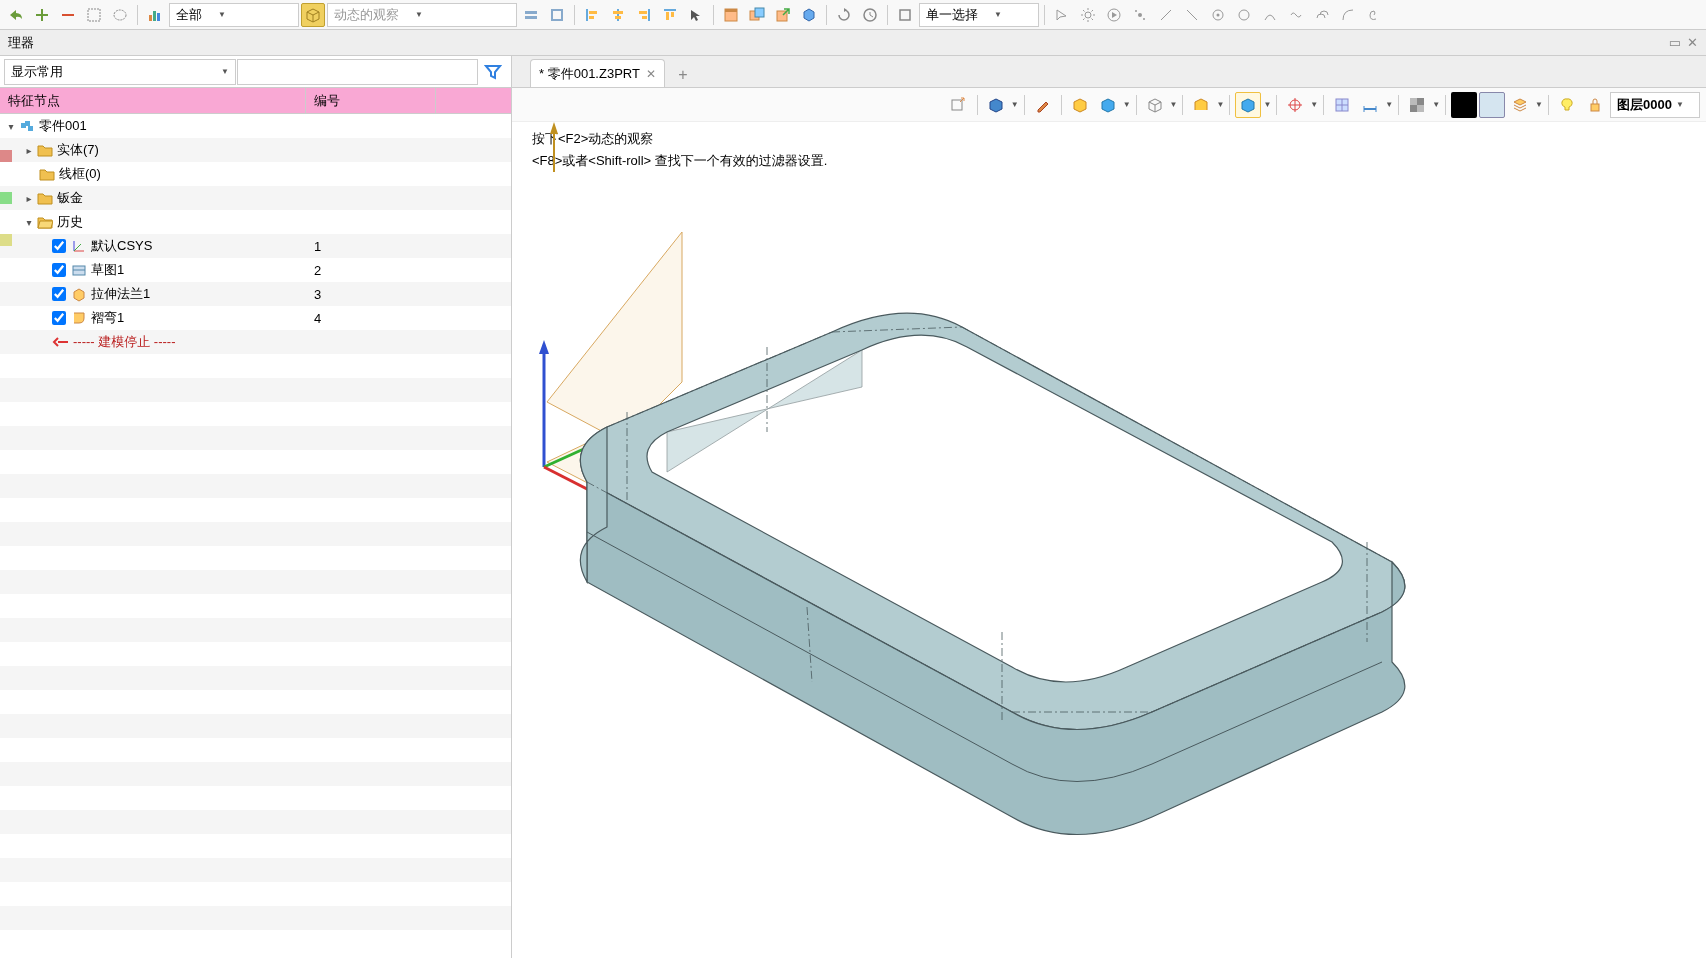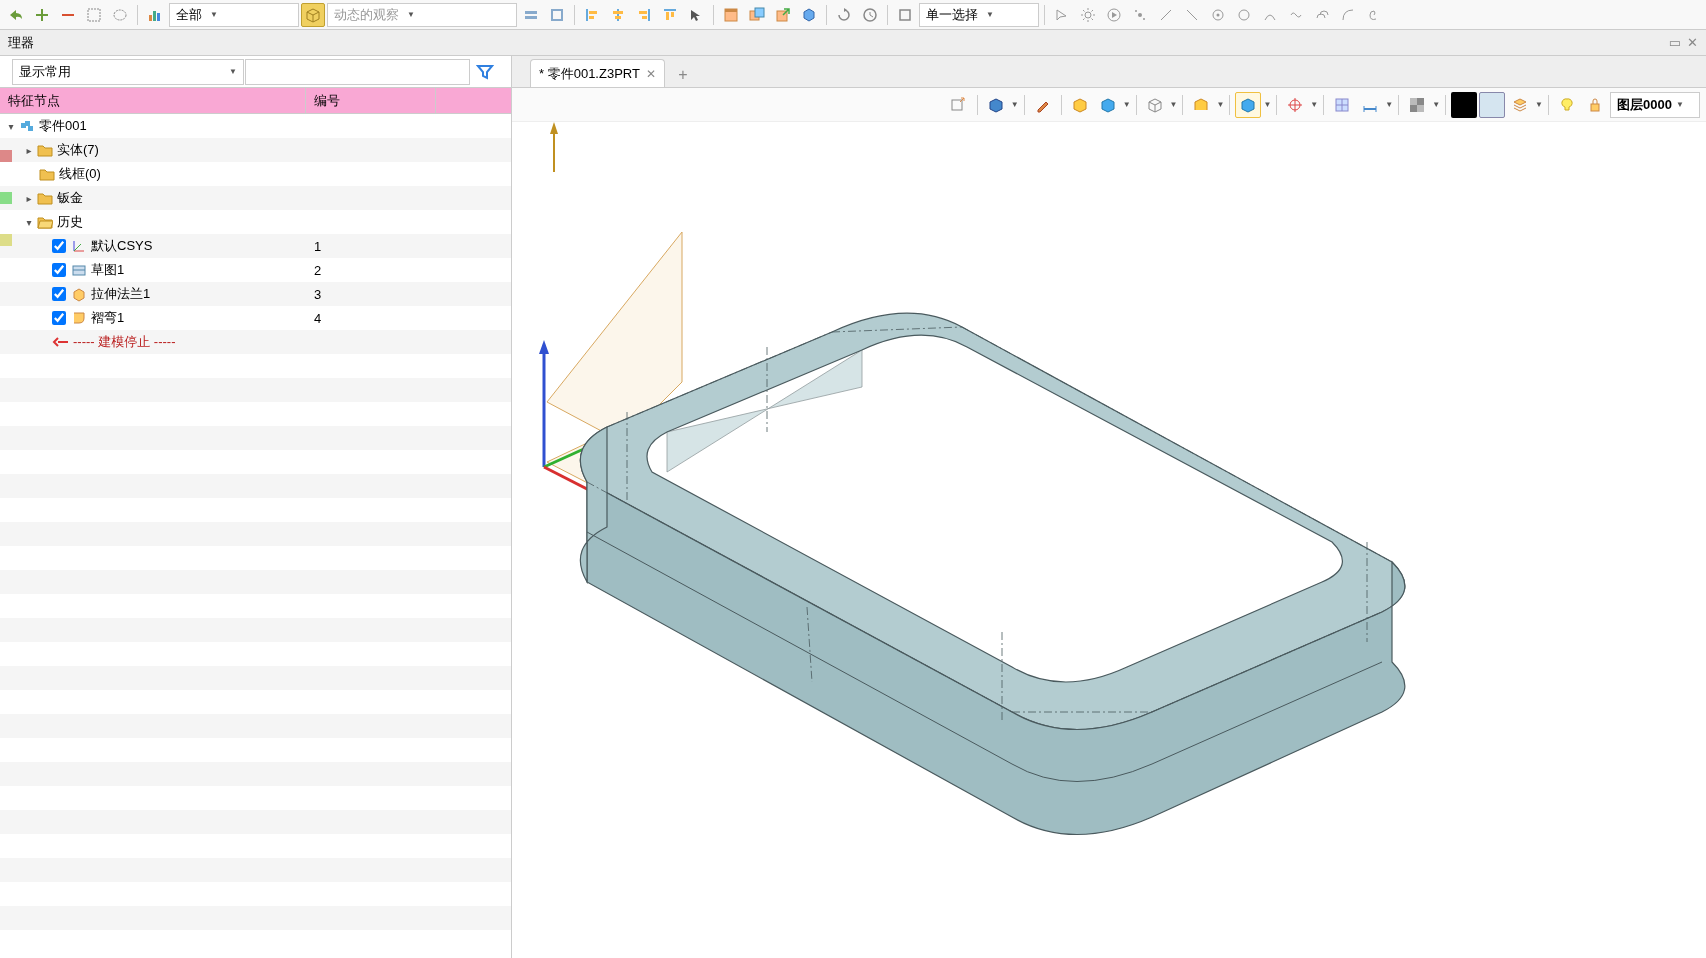--- a/index.html
+++ b/index.html
@@ -1,30 +1,30 @@
 <!DOCTYPE html>
 <html><head>
 <meta charset="utf-8">
 <style>
 * { box-sizing: border-box; margin: 0; padding: 0; font-family: "Microsoft YaHei", Arial, sans-serif; font-size: 13px; }
 body { background: #f5f5f5; overflow: hidden; width: 1706px; height: 958px; }
 
 .toolbar-top { height: 30px; background: #f8f8f8; border-bottom: 1px solid #ccc; display: flex; align-items: center; padding: 0 4px; gap: 2px; }
 .tb-btn { width: 24px; height: 24px; display: flex; align-items: center; justify-content: center; cursor: pointer; border-radius: 2px; }
 .tb-sep { width: 1px; height: 20px; background: #ccc; margin: 0 3px; }
-.tb-drop { height: 24px; border: 1px solid #ccc; background: #fff; padding: 0 6px; display: flex; align-items: center; gap: 8px; cursor: pointer; }
+.tb-drop { height: 24px; border: 1px solid #ccc; background: #fff; padding: 0 6px; display: flex; align-items: center; gap: 16px; cursor: pointer; }
 .tb-drop-arrow { font-size: 8px; color: #555; }
 
 .panel-header { height: 26px; background: #eee; border-bottom: 1px solid #ccc; display: flex; align-items: center; justify-content: space-between; padding: 0 8px; }
 .panel-header-icons { display: flex; gap: 6px; }
 .panel-header-icons span { cursor: pointer; color: #888; }
 
 .main-area { display: flex; height: calc(100% - 56px); }
 .left-panel { width: 512px; background: #fff; border-right: 1px solid #ccc; display: flex; flex-direction: column; }
-.left-filter-bar { height: 32px; display: flex; align-items: center; gap: 1px; padding: 12px; border-bottom: 1px solid #ccc; }
+.left-filter-bar { height: 32px; display: flex; align-items: center; gap: 1px; padding: 4px; border-bottom: 1px solid #ccc; }
 .left-filter-bar .drop { flex: 0 0 232px; height: 26px; border: 1px solid #ccc; display: flex; align-items: center; justify-content: space-between; padding: 0 6px; background: #fff; }
 .left-filter-bar .txt { flex: 1; height: 26px; border: 1px solid #ccc; background: #fff; }
 .left-filter-bar .filt-btn { width: 28px; height: 26px; display: flex; align-items: center; justify-content: center; cursor: pointer; border: 1px solid transparent; }
 
 .tree-header { height: 26px; display: flex; border-bottom: 1px solid #ccc; background: #f9a8d4; }
 .tree-header .col1 { width: 306px; border-right: 1px solid #ccc; padding: 4px 8px; }
 .tree-header .col2 { width: 130px; border-right: 1px solid #ccc; padding: 4px 8px; }
 .tree-header .col3 { flex: 1; padding: 4px 8px; }
 
 .tree-body { flex: 1; overflow: auto; }
@@ -584,20 +584,24 @@
             <path d="M5 7 L5 4 A2 2 0 0 1 9 4 L9 7" fill="none" stroke="#c84"></path>
           </svg>
         </div>
       <div class="vtb-drop" style="width:90px">
         <span>图层0000</span>
         <span class="tb-drop-arrow">▼</span>
       </div>
     </div>
 
     <div class="viewport">
+      <div class="hint-text">
+        <div>按下&lt;F2&gt;动态的观察</div>
+        <div>&lt;F8&gt;或者&lt;Shift-roll&gt; 查找下一个有效的过滤器设置.</div>
+      </div>
       <svg class="model-svg" width="1194" height="860">
 
         <line x1="42" y1="50" x2="42" y2="5" stroke="#c09020" stroke-width="2"></line>
         <path d="M42 0 L38 12 L46 12 Z" fill="#c09020"></path>
 
         <g stroke="#d8a860" fill="#f5e5c5" fill-opacity="0.35" stroke-width="1">
           <path d="M35 280 L170 110 L170 260 L110 320 Z"></path>
           <path d="M35 340 L130 295 L300 370 L190 420 Z"></path>
         </g>
 

